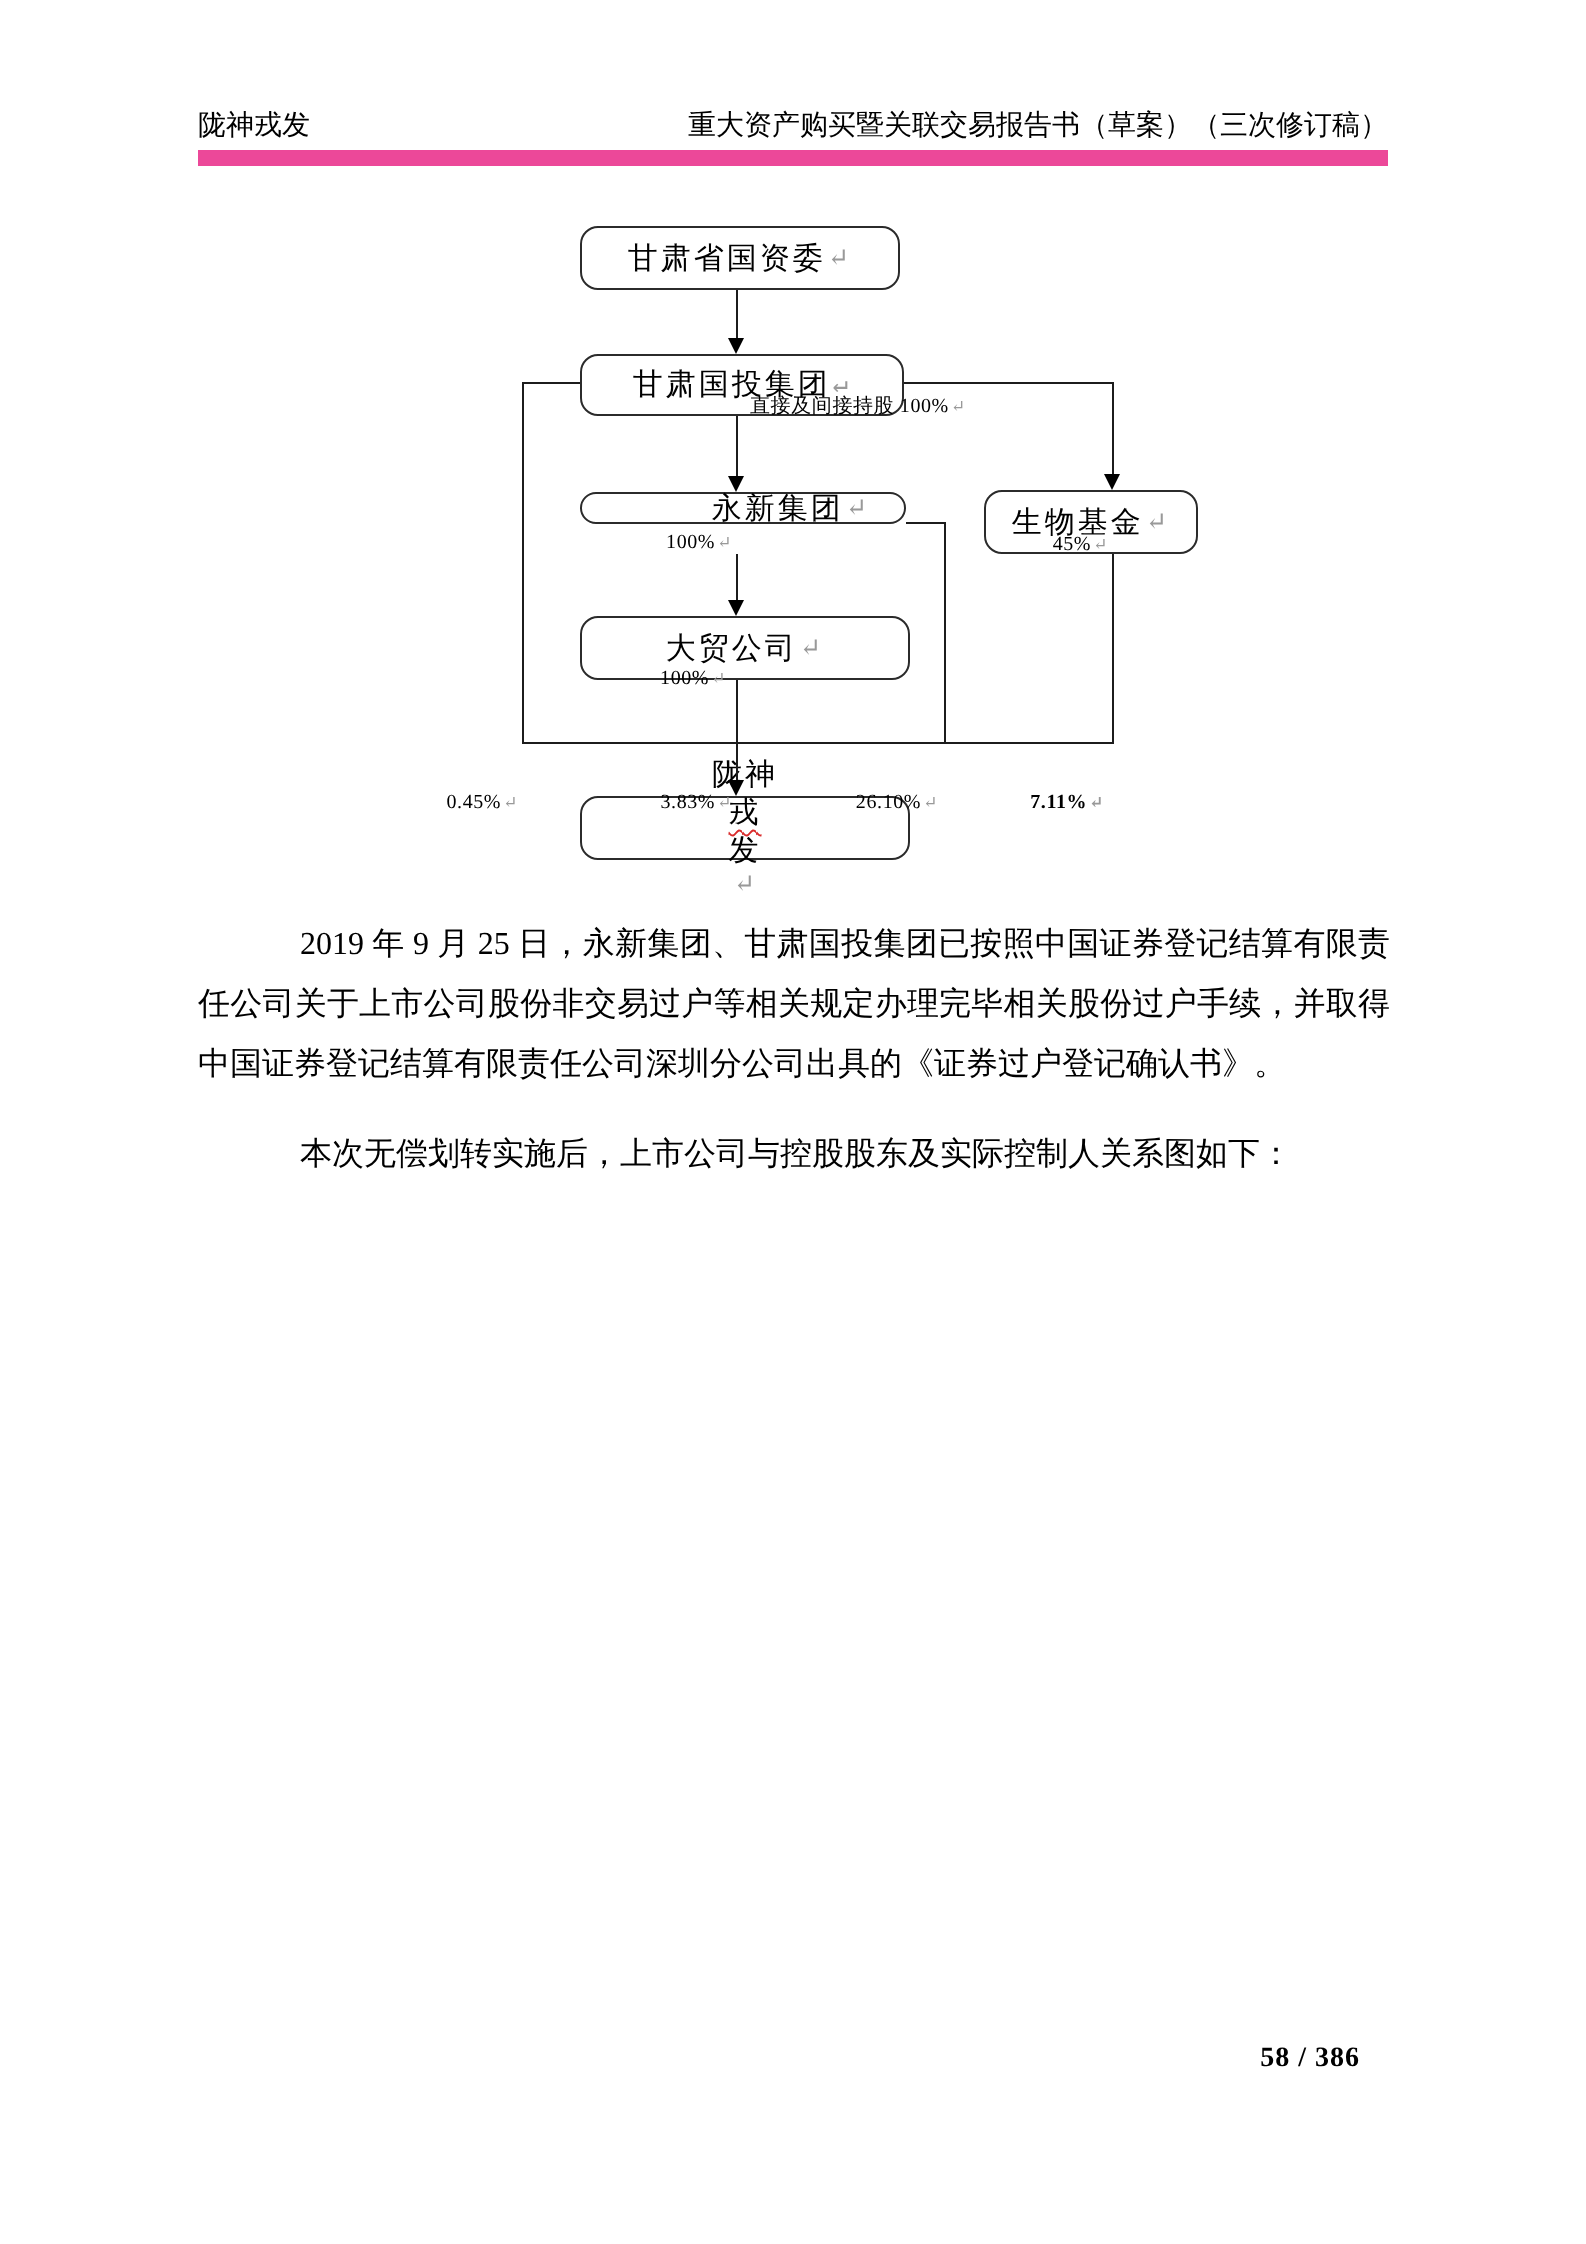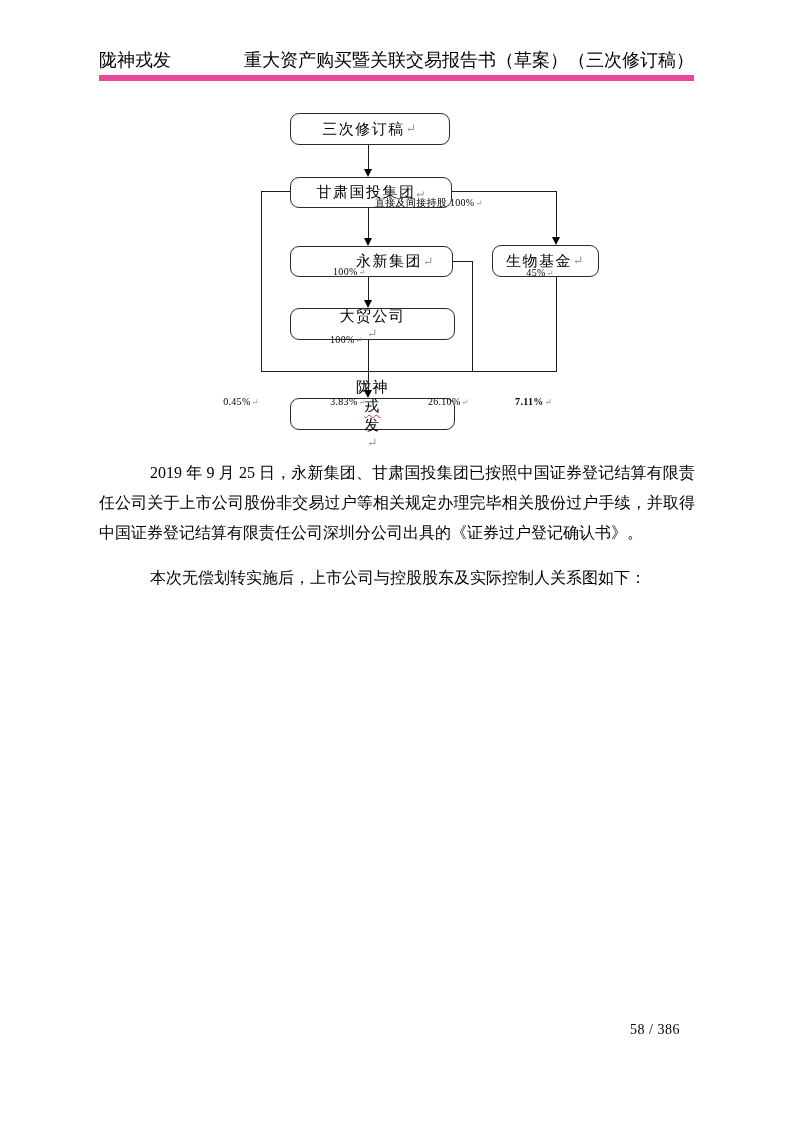--- a/index.html
+++ b/index.html
@@ -9,23 +9,23 @@
     margin:0 auto;
     background:#ffffff;
     font-family:"Liberation Serif","DejaVu Serif",serif;
     color:#000;
     overflow:hidden;
   }
   
   .hdr{
     position:absolute;left:99px;top:46px;width:595px;height:26px;
     display:flex;justify-content:space-between;align-items:flex-end;
-    border-bottom:6px solid #ec4899;
+    border-bottom:8px solid #ec4899;
     padding-bottom:3px;
-    font-size:18px;
+    font-size:14px;
   }
   
   .obox{
     position:absolute;
     border:1.4px solid #2b2b2b;border-radius:9px;
     display:flex;align-items:center;justify-content:center;
     font-size:15px;letter-spacing:1.5px;
     background:#fff;
     box-sizing:border-box;
   }
@@ -58,56 +58,56 @@
     text-align:justify;
   }
   .textblock p{
     margin:0 0 15px 0;
     text-indent:51px;
   }
   .textblock p.sechead{margin-bottom:19px;}
   
   .pagenum{
     position:absolute;top:1022px;right:113px;
-    font-size:14px;font-weight:normal;letter-spacing:0.5px;
+    font-size:14px;font-weight:bold;letter-spacing:0.5px;
   }
 </style>
 </head>
 <body>
 
 <div class="page">
 
   <div class="hdr">
     <span>陇神戎发</span>
     <span>重大资产购买暨关联交易报告书（草案）（三次修订稿）</span>
   </div>
 
   <div>
 
     <div class="obox" style="left:290px;top:113px;width:160px;height:32px;">
-      <span>三次修订稿</span>
+      <span>甘肃省国资委</span>
         <span class="ret">↵</span>
     </div>
 
     <div class="obox" style="left:290px;top:177px;width:162px;height:31px;font-family:Liberation Mono, monospace;">
       <span>甘肃国投集团</span>
         <span class="ret">↵</span>
     </div>
 
-    <div class="obox" style="left:290px;top:246px;width:163px;height:31px;padding-left:48px;">
+    <div class="obox" style="left:290px;top:246px;width:163px;height:16px;padding-left:48px;">
       <span>永新集团</span>
         <span class="ret">↵</span>
     </div>
 
     <div class="obox" style="left:492px;top:245px;width:107px;height:32px;">
       <span>生物基金</span>
         <span class="ret">↵</span>
     </div>
 
-    <div class="obox" style="left:290px;top:308px;width:165px;height:32px;flex-direction:column;">
+    <div class="obox" style="left:290px;top:308px;width:165px;height:32px;">
       <span>大贸公司</span>
         <span class="ret">↵</span>
     </div>
 
     <div class="obox" style="left:290px;top:398px;width:165px;height:32px;flex-direction:column;">
       <span>陇神</span>
         <span class="wavy">戎</span>
         <span>发</span>
         <span class="ret">↵</span>
     </div>

